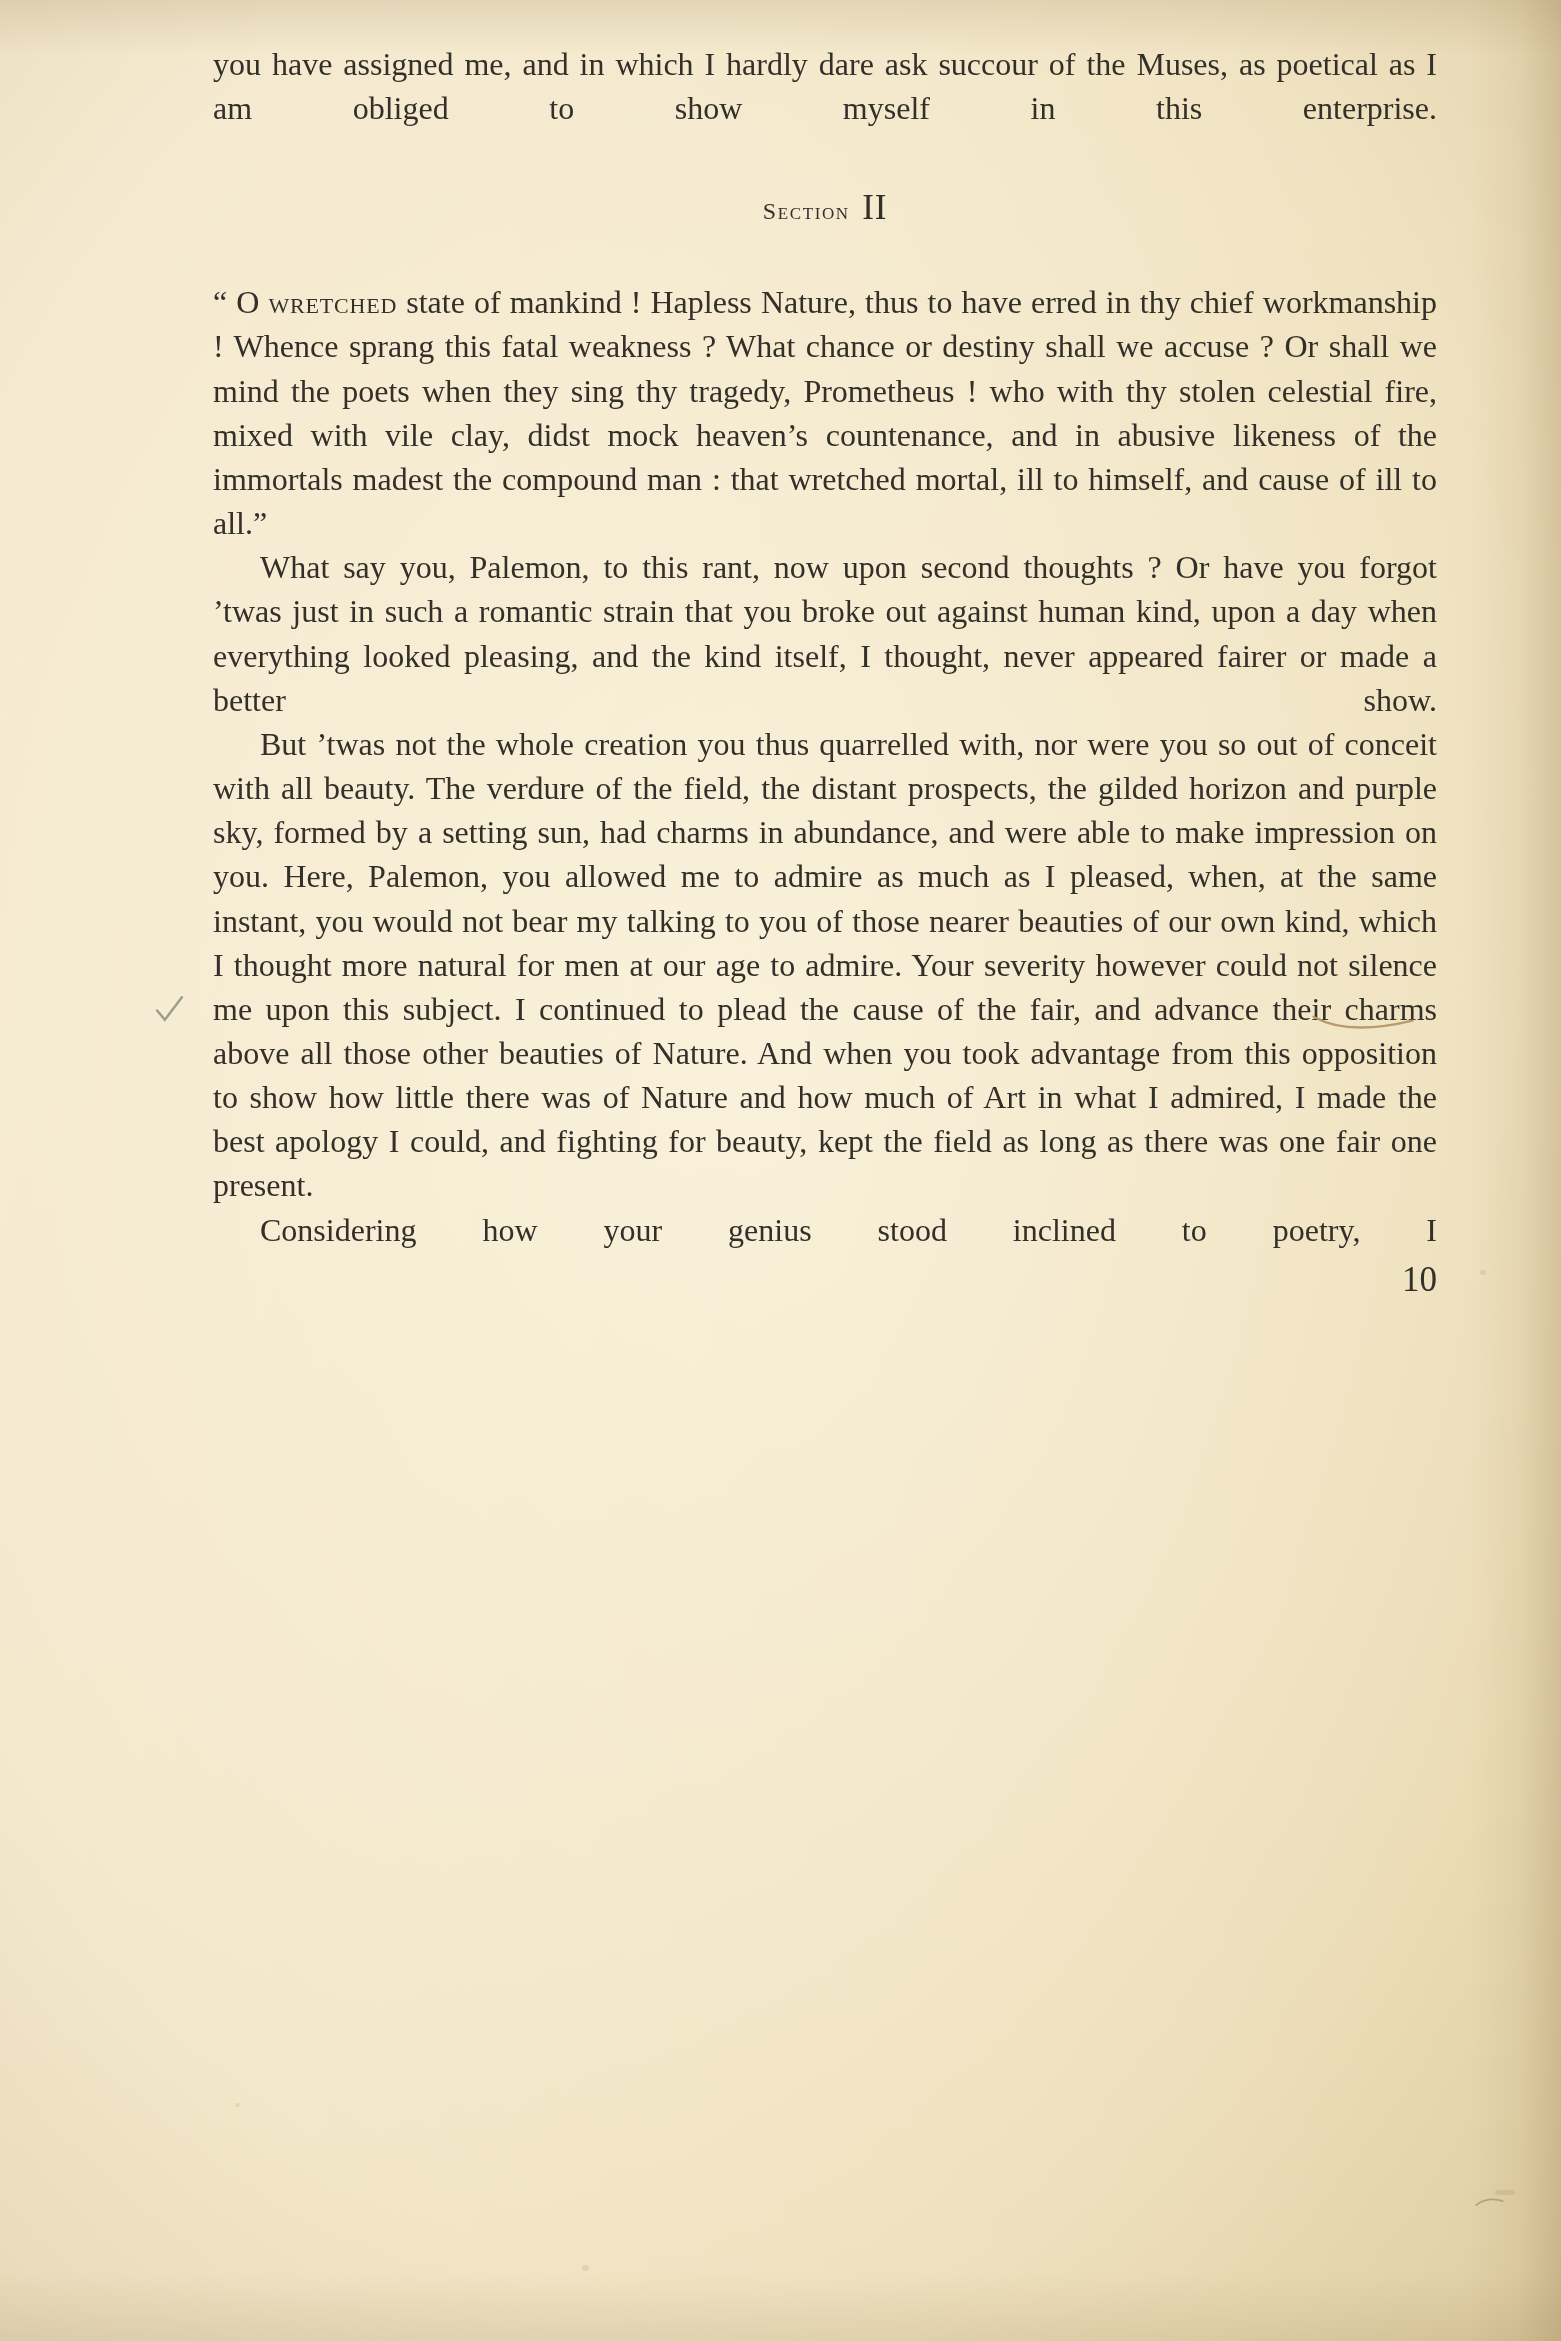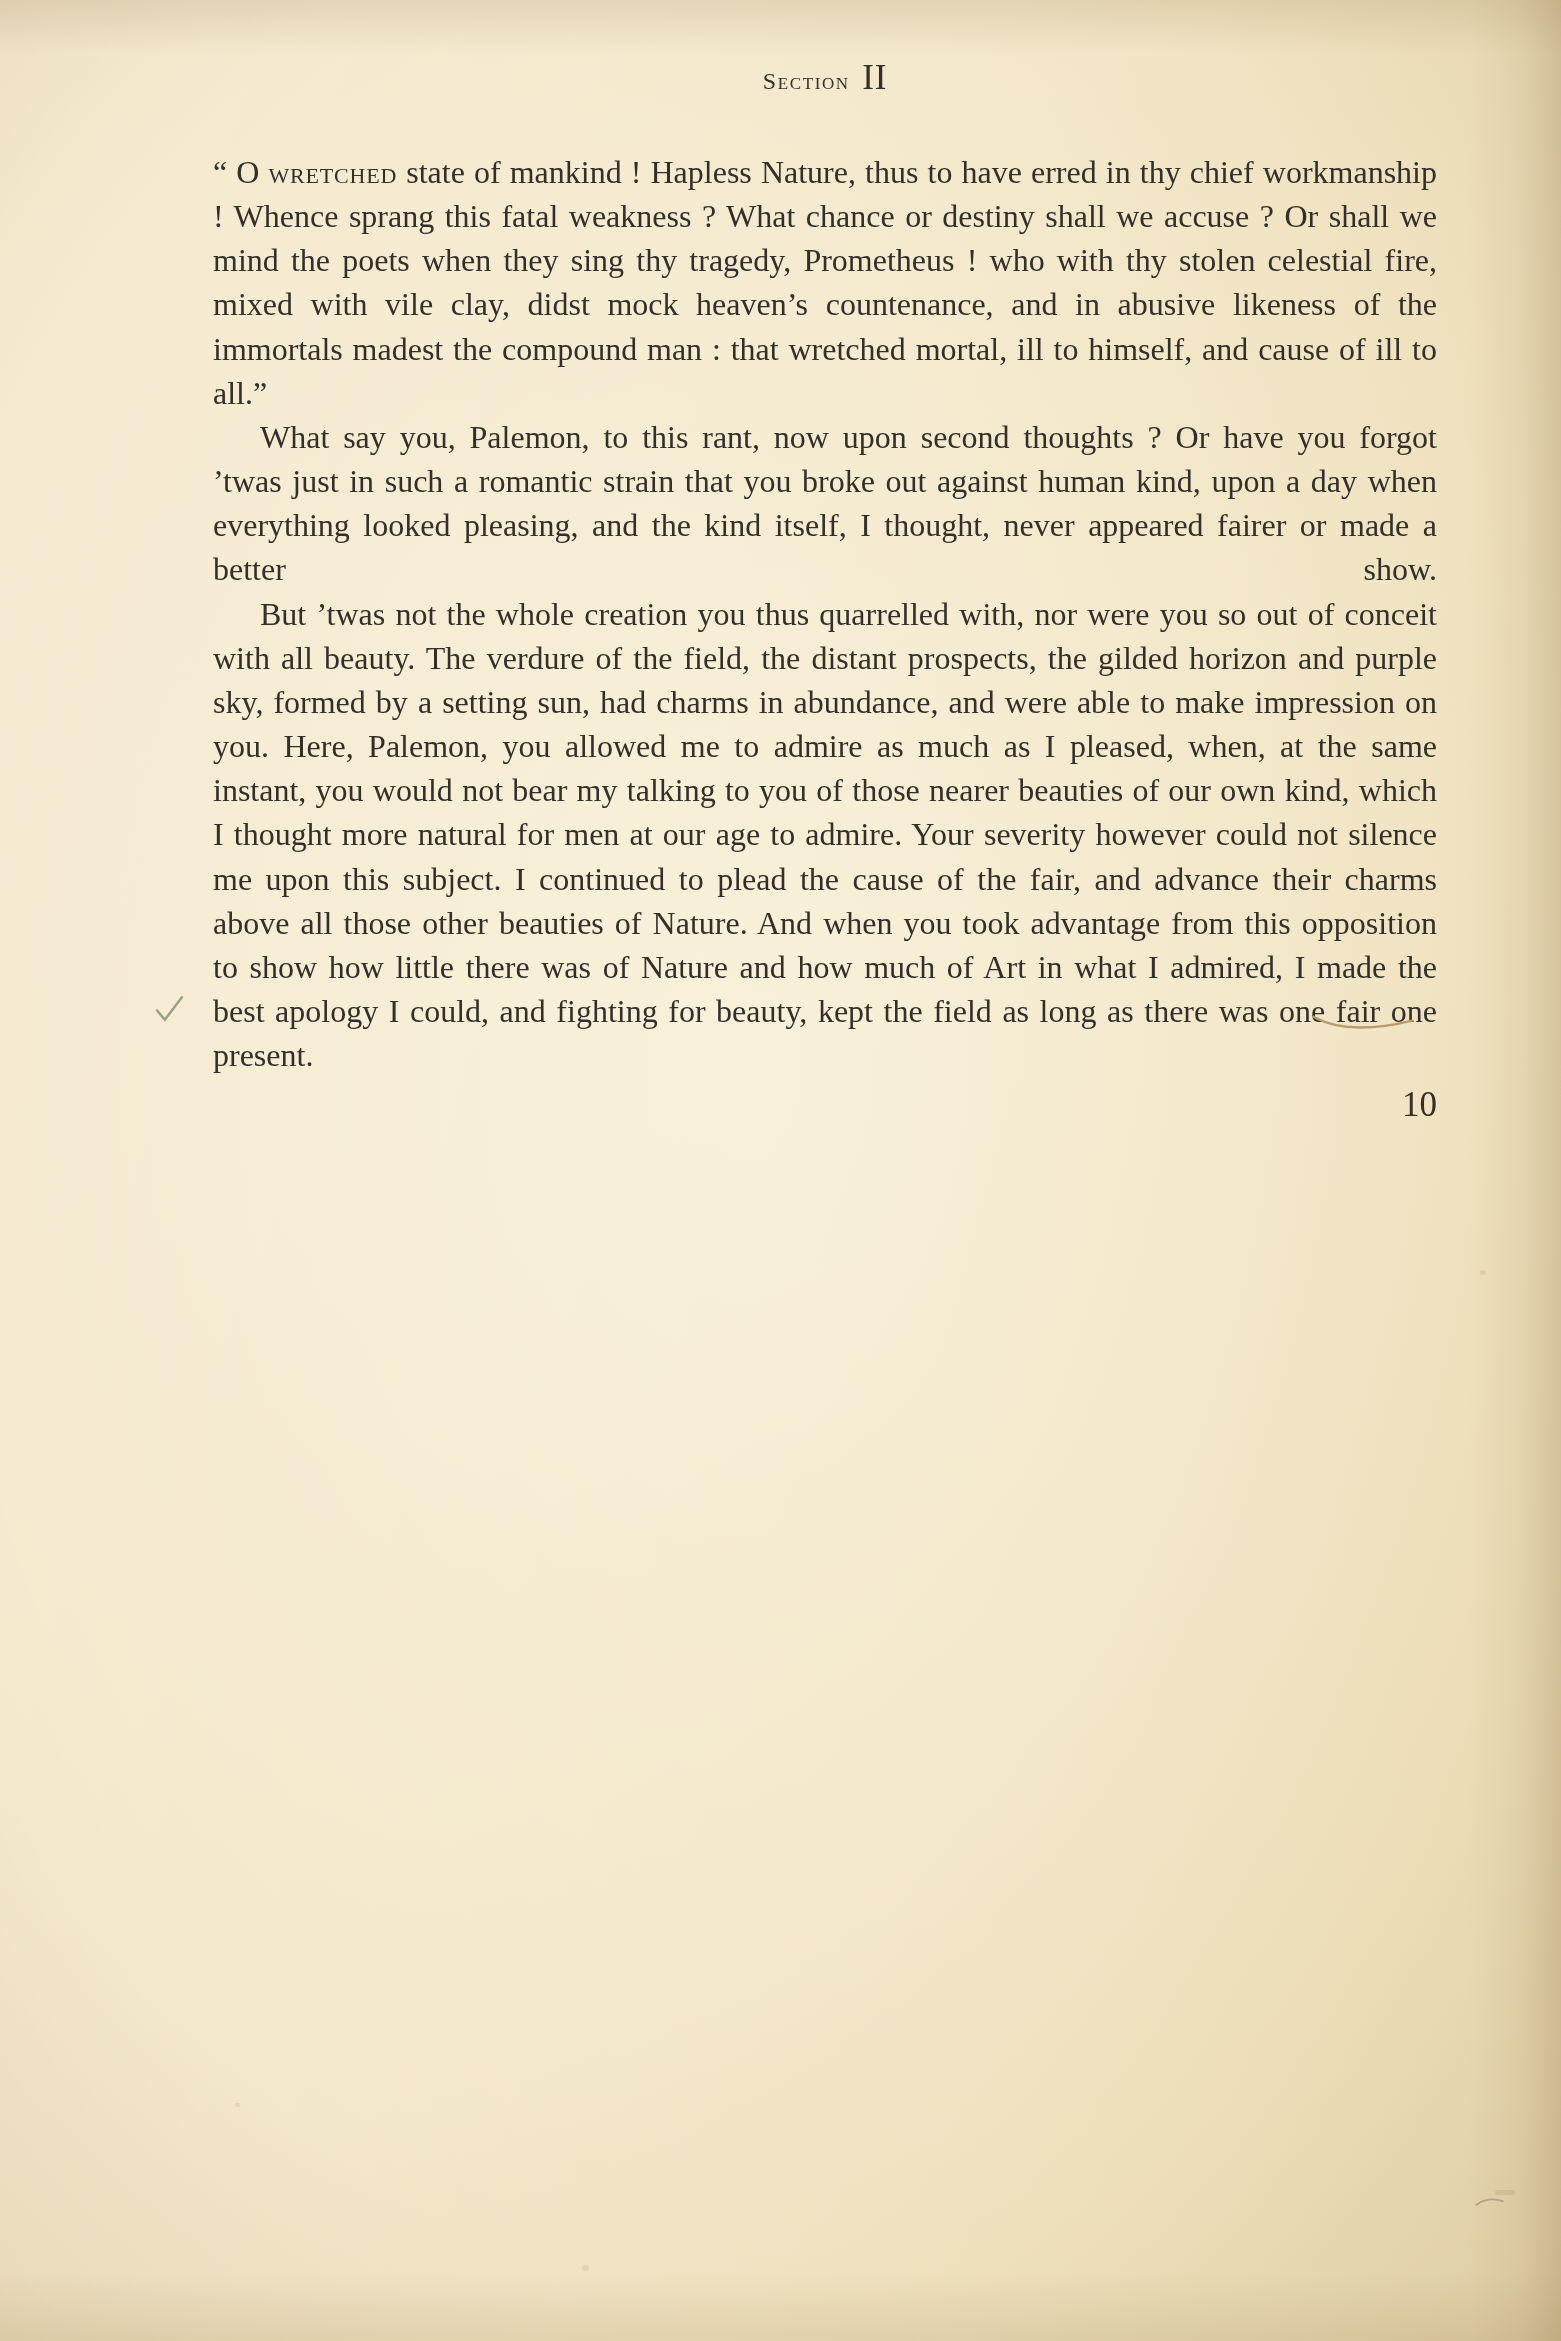--- a/index.html
+++ b/index.html
@@ -170,33 +170,35 @@
   <div class="speck" style="left:582px; top:2265px; width:7px; height:5.5px;"></div>
   <div class="speck" style="left:1480px; top:1270px; width:5.5px; height:4.7px;"></div>
   <div class="speck" style="left:1495px; top:2190px; width:20.4px; height:4.7px; border-radius:2.4px;"></div>
   <div class="speck" style="left:235px; top:2103px; width:4.7px; height:3.9px;"></div>
 
   <div class="content">
 
 
     <div class="body-col">
 
+      <p class="para last-justify">you have assigned me, and in which I hardly dare ask succour of the Muses, as poetical as I am obliged to show myself in this enterprise.</p>
 
       <div class="section-head">
         <span class="sc">Section</span><span class="num">II</span>
       </div>
 
       <p class="para last-justify">
         <span>“ O</span><span>&nbsp;</span><span class="smallcaps">wretched</span><span> state of mankind ! Hapless Nature, thus to have erred in thy chief workmanship ! Whence sprang this fatal weakness ? What chance or destiny shall we accuse ? Or shall we mind the poets when they sing thy tragedy, Prometheus ! who with thy stolen celestial fire, mixed with vile clay, didst mock heaven’s countenance, and in abusive likeness of the immortals madest the compound man : that wretched mortal, ill to himself, and cause of ill to all.”</span>
       </p>
 
       <p class="para indent last-justify">What say you, Palemon, to this rant, now upon second thoughts ? Or have you forgot ’twas just in such a romantic strain that you broke out against human kind, upon a day when everything looked pleasing, and the kind itself, I thought, never appeared fairer or made a better show.</p>
 
       <p class="para indent last-justify">But ’twas not the whole creation you thus quarrelled with, nor were you so out of conceit with all beauty. The verdure of the field, the distant prospects, the gilded horizon and purple sky, formed by a setting sun, had charms in abundance, and were able to make impression on you. Here, Palemon, you allowed me to admire as much as I pleased, when, at the same instant, you would not bear my talking to you of those nearer beauties of our own kind, which I thought more natural for men at our age to admire. Your severity however could not silence me upon this subject. I continued to plead the cause of the fair, and advance their charms above all those other beauties of Nature. And when you took advantage from this opposition to show how little there was of Nature and how much of Art in what I admired, I made the best apology I could, and fighting for beauty, kept the field as long as there was one fair one present.</p>
 
+      <p class="para indent last-justify">Considering how your genius stood inclined to poetry, I</p>
 
       <div class="page-number">10</div>
     </div>
   </div>
 
   <svg class="pencil-check" viewBox="0 0 40 40">
     <path d="M4 20 L14 32 L36 3" fill="none" stroke="#9aa08a" stroke-width="3.2" stroke-linecap="round"></path>
   </svg>
 
   <svg class="pencil-underline" viewBox="0 0 130 26">

